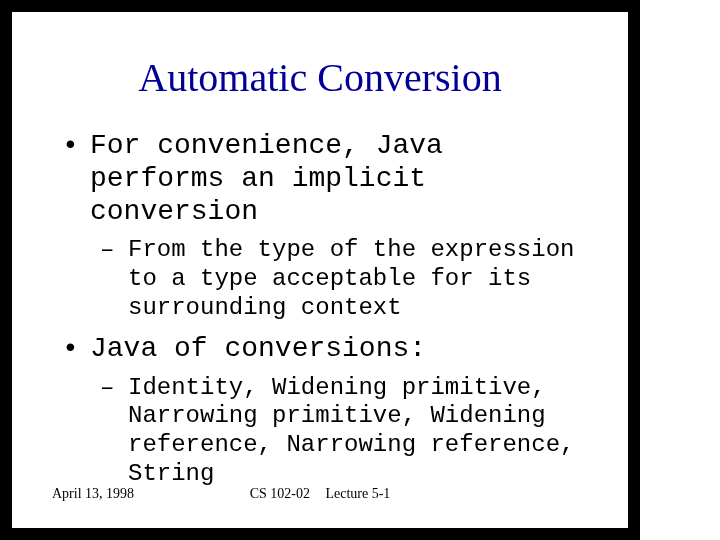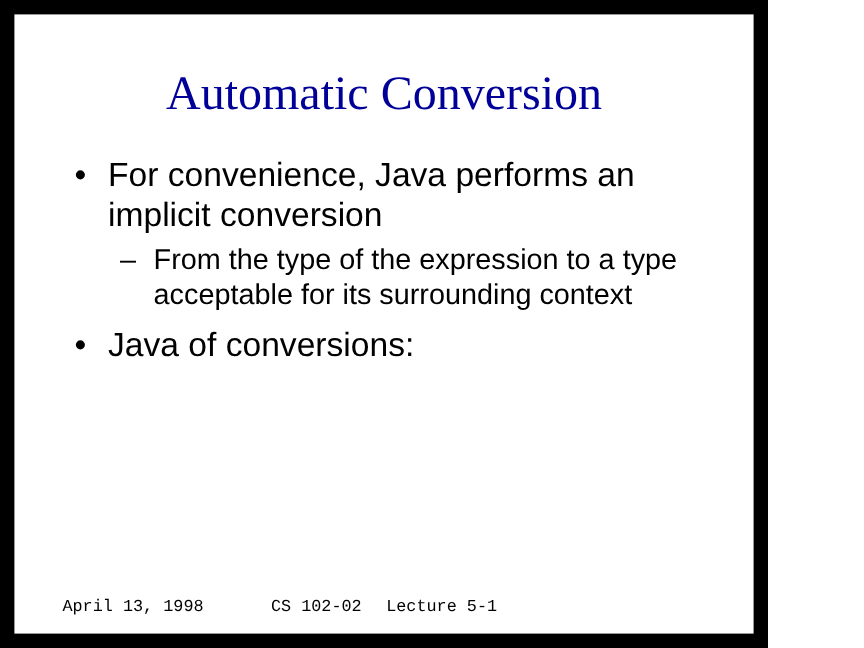--- a/index.html
+++ b/index.html
@@ -19,21 +19,21 @@
   .title {
     font-family: "Times New Roman", Times, serif;
     color: #000099;
     text-align: center;
     font-size: 40px;
     font-weight: 400;
     margin-top: 12px;
     margin-bottom: 28px;
   }
   .content {
-    font-family: Liberation Sans, sans-serif;
+    font-family: Liberation Mono, monospace;
     color: #000000;
   }
   ul.level1 {
     list-style: none;
     padding-left: 0;
   }
   ul.level1 > li {
     font-size: 28px;
     line-height: 1.18;
     padding-left: 38px;
@@ -61,24 +61,24 @@
   }
   ul.level2 > li::before {
     content: "–";
     position: absolute;
     left: 10px;
     top: 0;
     font-size: 24px;
   }
   .footer {
     position: absolute;
-    bottom: 14px;
+    bottom: 26px;
     left: 40px;
     right: 40px;
-    font-family: Liberation Mono, monospace;
+    font-family: Liberation Serif, serif;
     font-size: 14px;
     color: #000000;
     display: flex;
   }
   .footer .date { flex: 0 0 auto; }
   .footer .mid {
     position: absolute;
     left: 0; right: 0;
     text-align: center;
     pointer-events: none;
@@ -96,20 +96,25 @@
       <li>
         <span>For convenience, Java performs an implicit conversion</span>
         <ul class="level2">
           <li>
             <span>From the type of the expression to a type acceptable for its surrounding context</span>
           </li>
         </ul>
       </li>
       <li>
         <span>Java of conversions:</span>
+        <ul class="level2">
+          <li>
+            <span>Identity, Widening primitive, Narrowing primitive, Widening reference, Narrowing reference, String</span>
+          </li>
+        </ul>
       </li>
     </ul>
   </div>
 
   <div class="footer">
     <div class="date">April 13, 1998</div>
     <div class="mid">
       <span>CS 102-02</span>
       <span>Lecture 5-1</span>
     </div>

